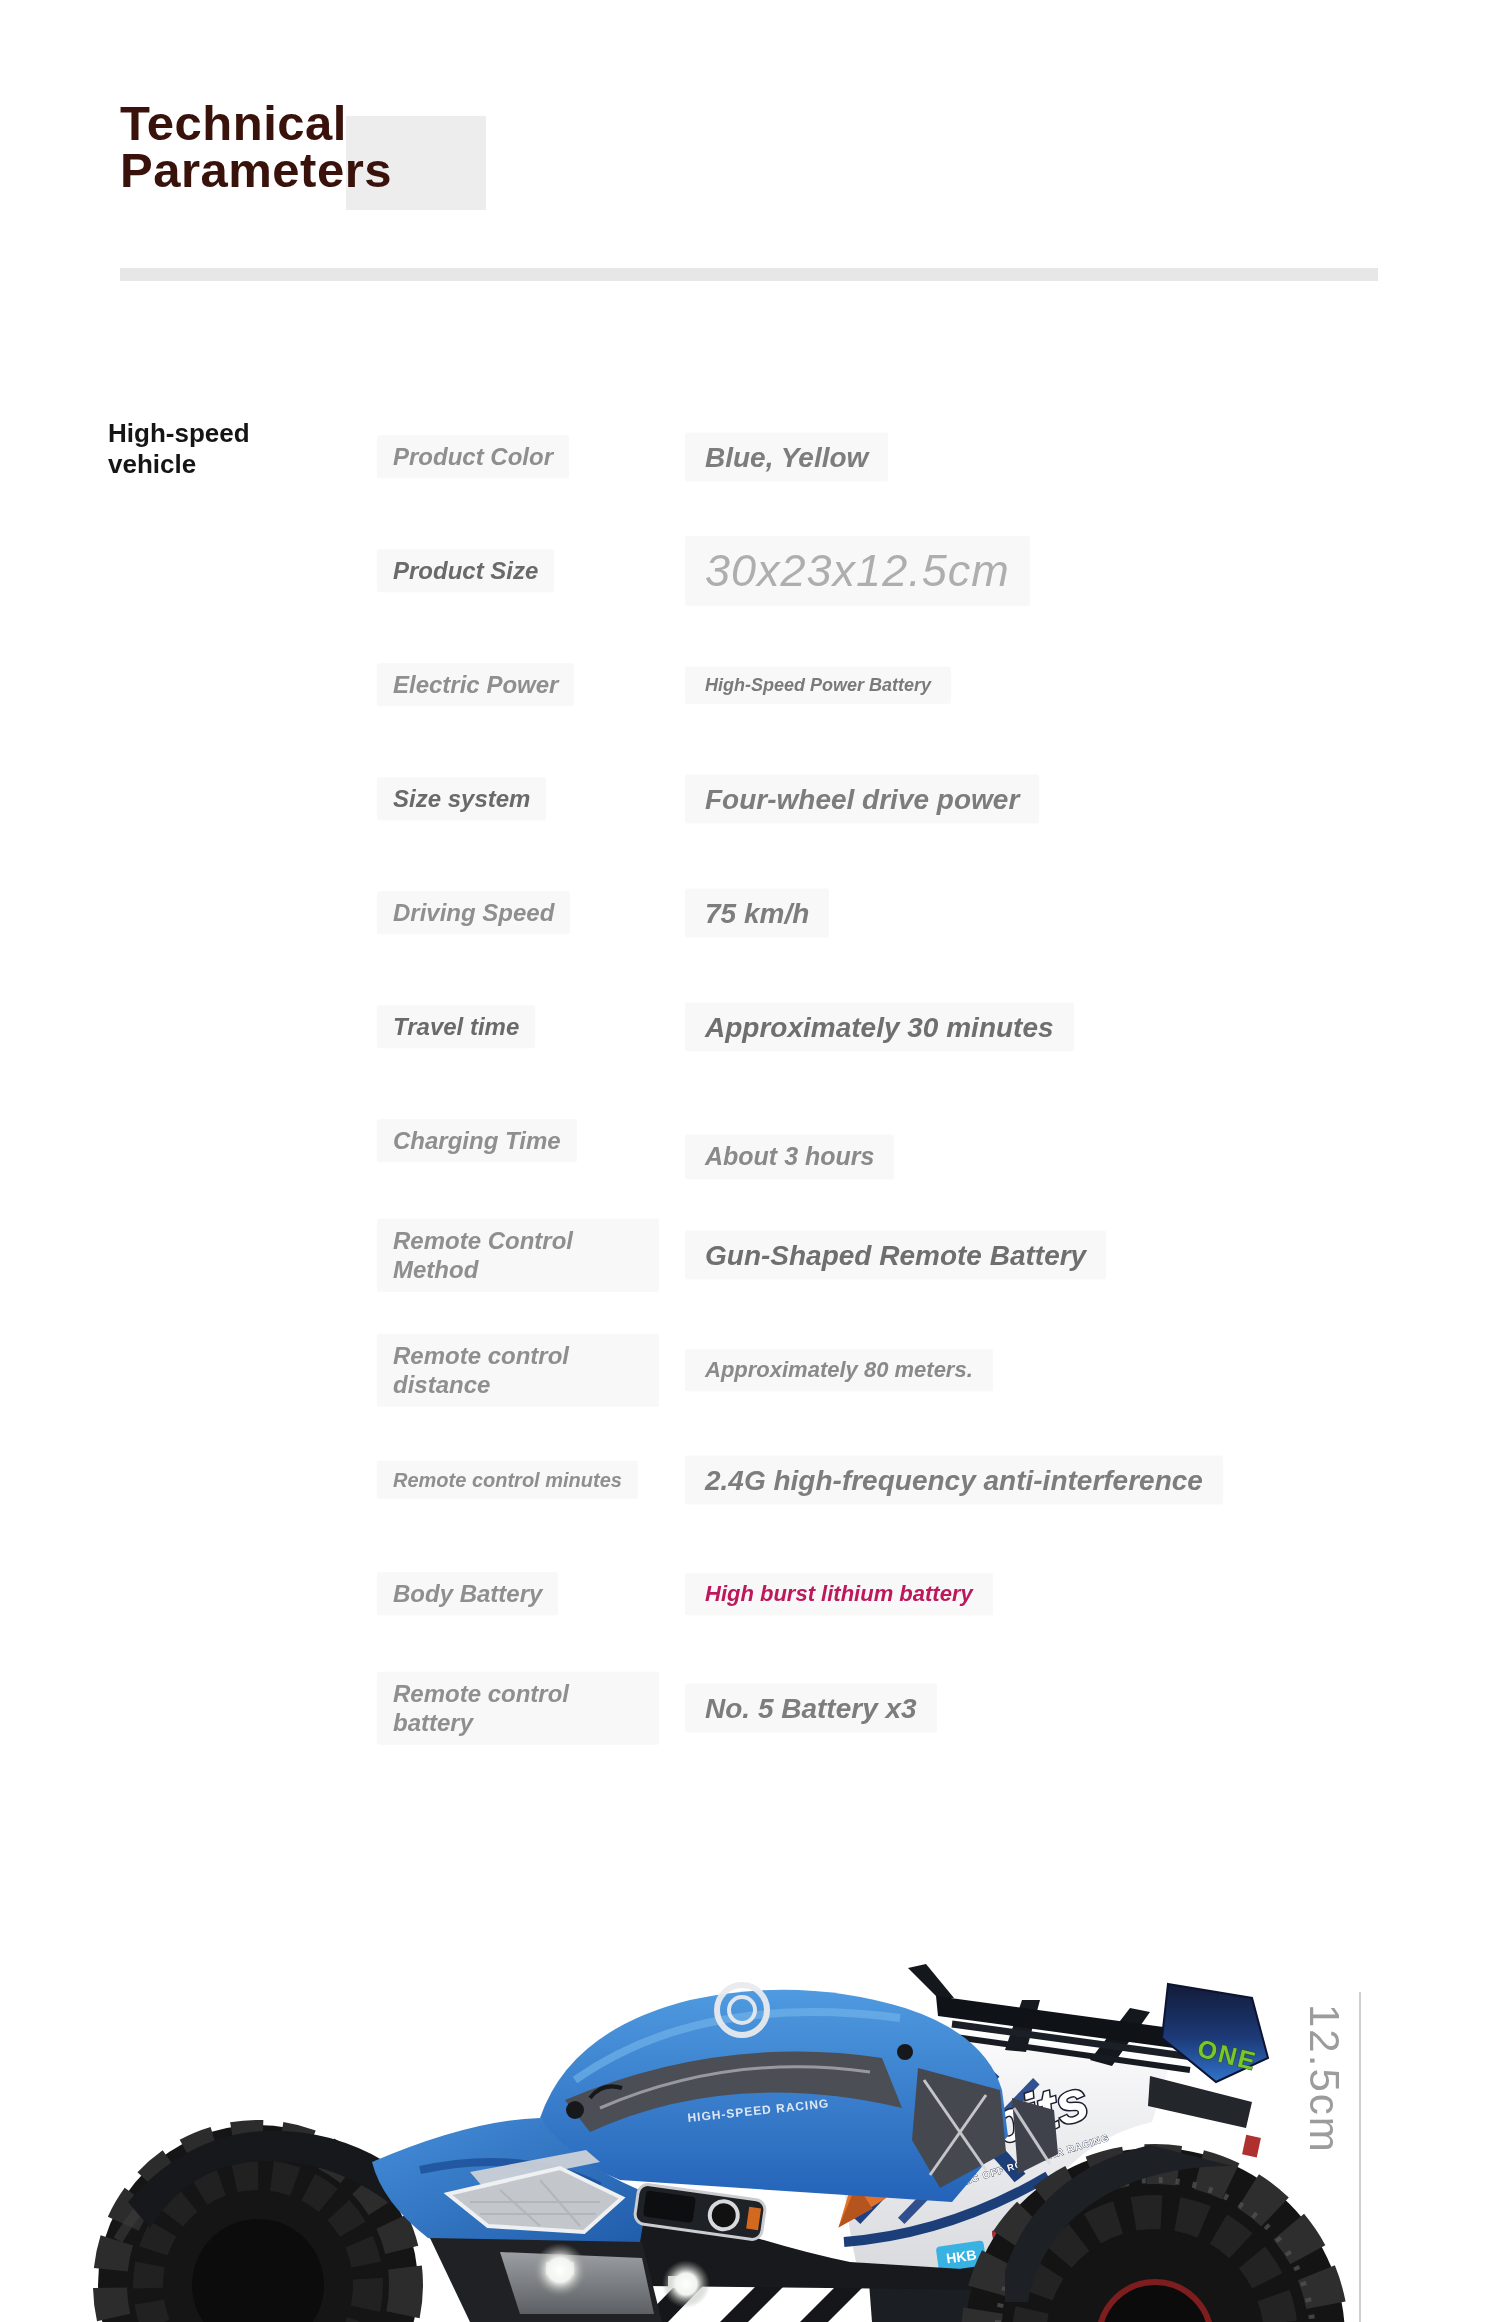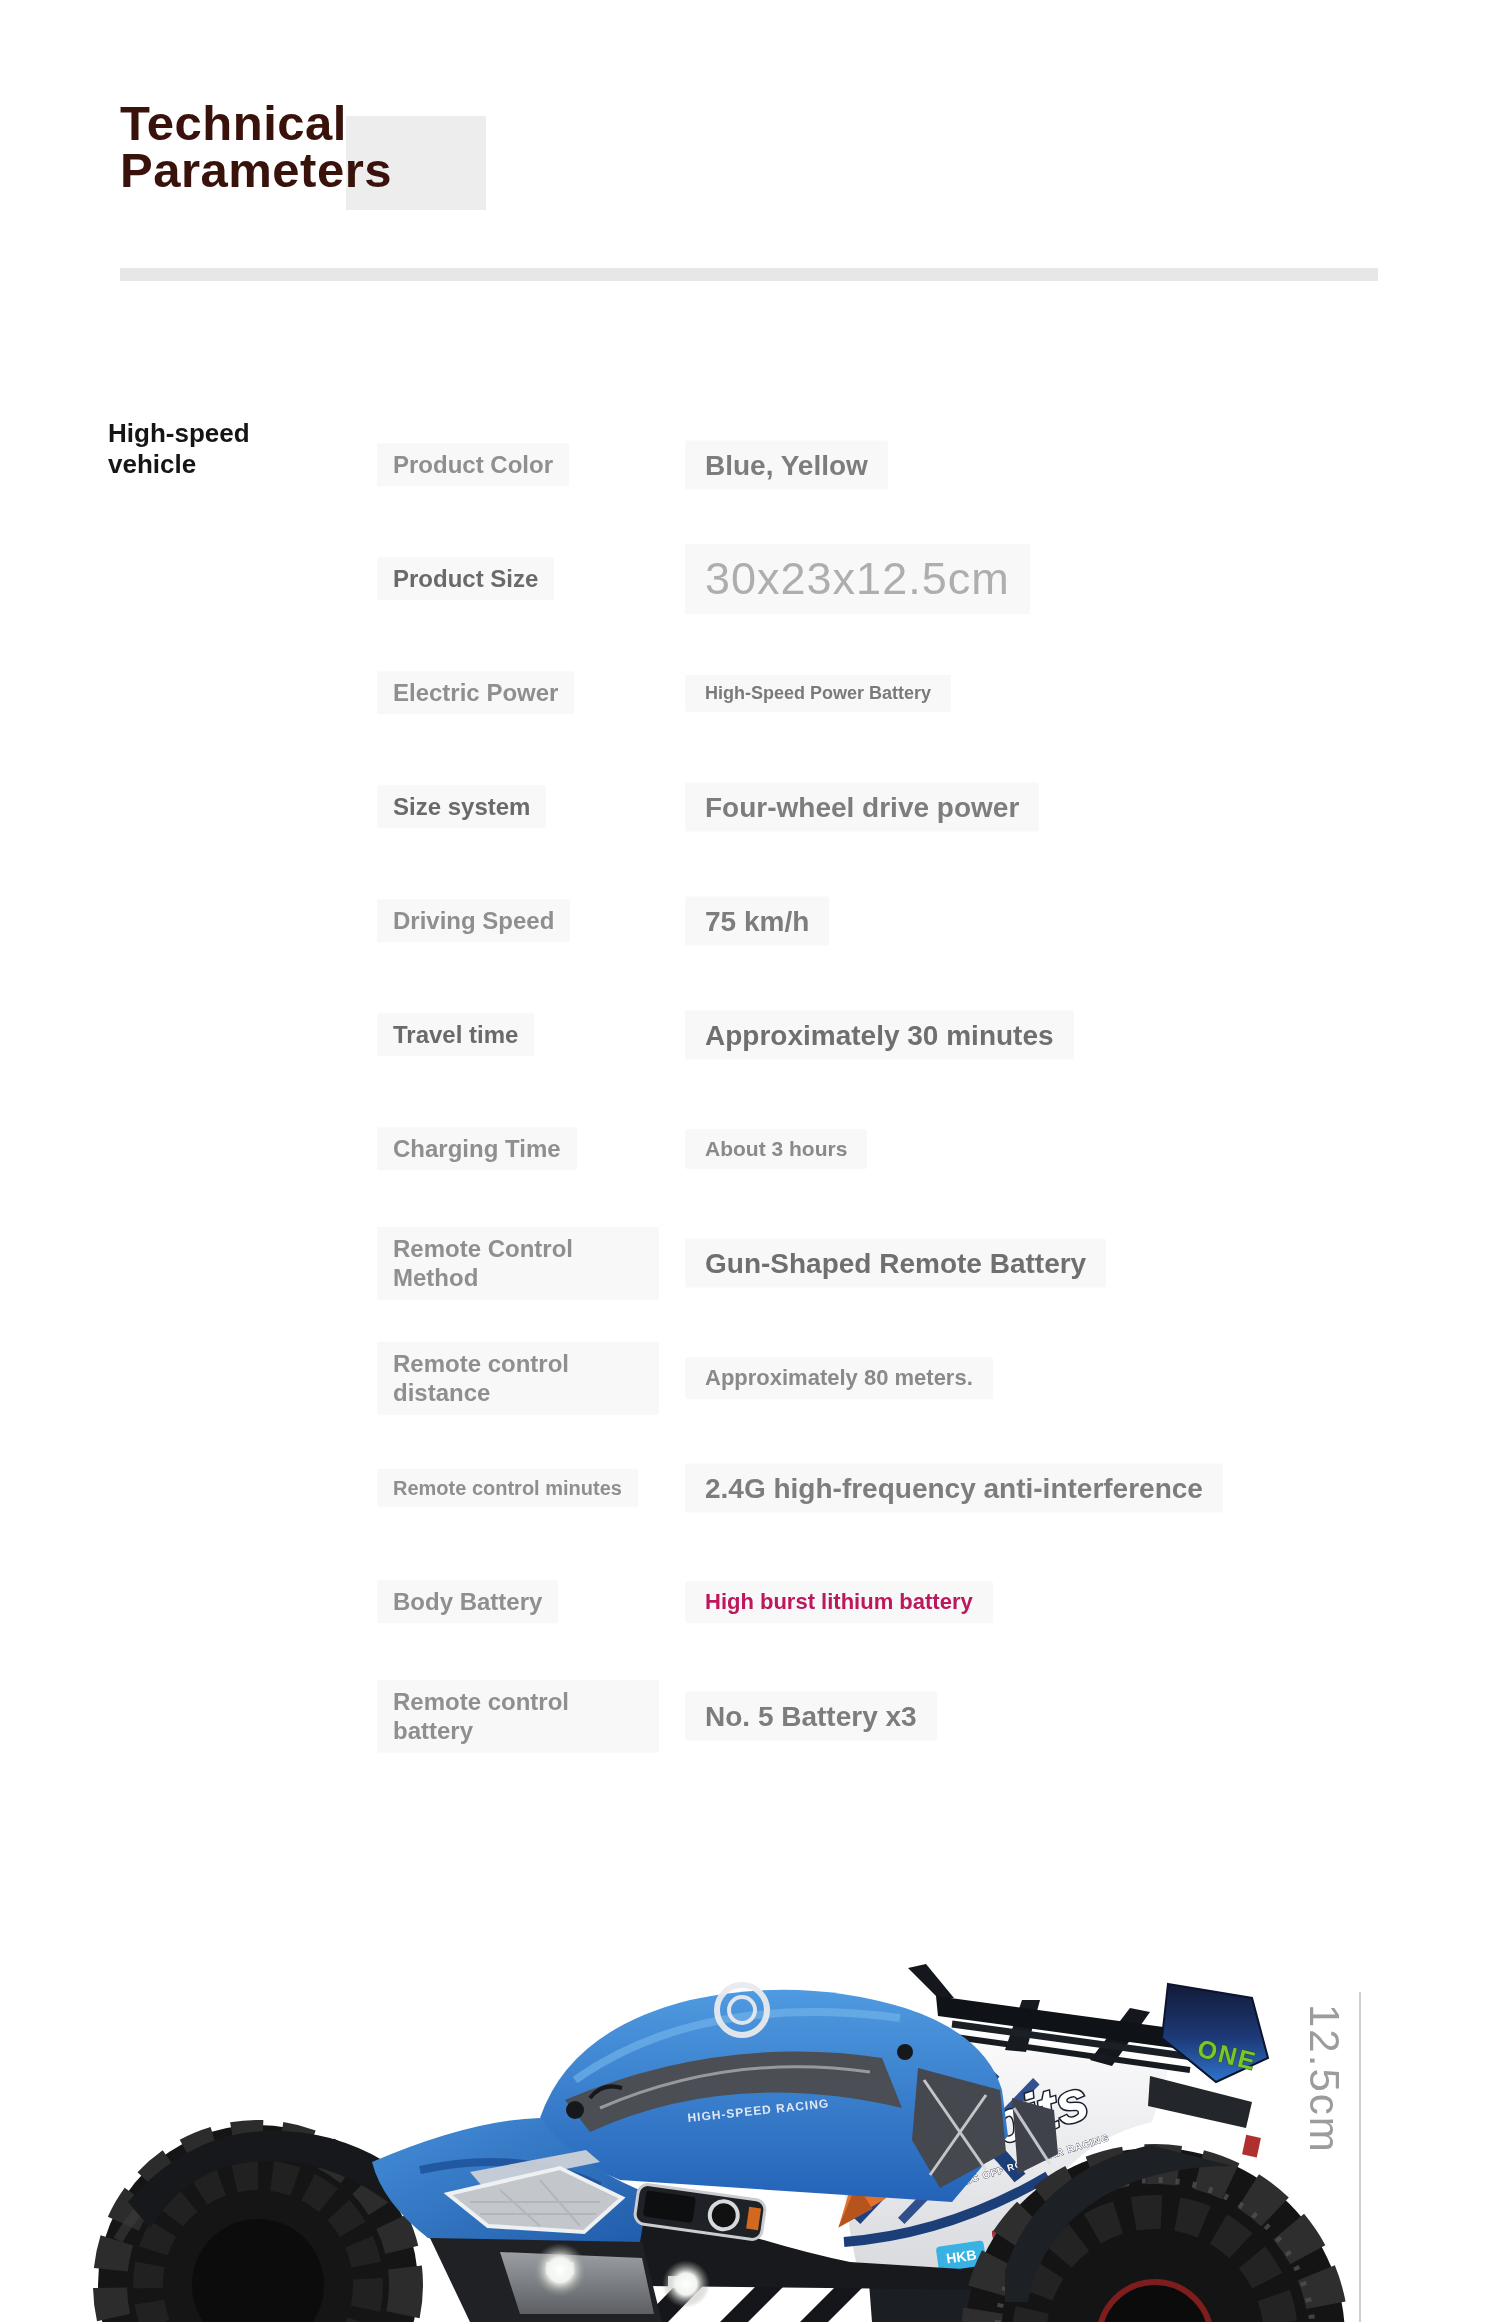--- a/index.html
+++ b/index.html
@@ -21,37 +21,37 @@
   .divider-bar{
     position:absolute;left:120px;top:268px;width:1258px;height:13px;
     background:#e7e7e7;z-index:1;
   }
   
   .side-label{
     position:absolute;left:108px;top:418px;width:180px;z-index:2;
     font-size:26px;font-weight:700;color:#151515;line-height:31px;
   }
   
-  .spec-table{position:absolute;left:0;top:16px;width:1500px;height:1900px;}
+  .spec-table{position:absolute;left:0;top:8px;width:1500px;height:1900px;font-style:italic;}
   .spec-row{position:absolute;left:0;width:1500px;height:0;}
   .spec-label,.spec-value{
     position:absolute;transform:translateY(-50%);
     background:#f8f8f8;border-radius:2px;display:inline-block;white-space:pre-line;
   }
   .spec-label{left:377px;max-width:250px;padding:7px 16px;line-height:1.22;}
   .spec-value{left:685px;padding:7px 20px;line-height:1.25;white-space:nowrap;}
   .l{font-size:24px;font-weight:600;color:#8f8f8f;}
   .l-strong{font-size:24px;font-weight:700;color:#6a6a6a;}
   .l-small{font-size:20px;font-weight:600;color:#8f8f8f;}
   .v-md{font-size:28px;font-weight:600;color:#7d7d7d;}
   .v-md-b{font-size:28px;font-weight:700;color:#6f6f6f;}
   .v-xl{font-size:45px;font-weight:400;color:#aeaeae;letter-spacing:1px;}
   .v-sm{font-size:22px;font-weight:600;color:#8a8a8a;}
   .v-sm-b{font-size:18px;font-weight:700;color:#7a7a7a;}
-  .v-sm2{font-size:21px;font-weight:600;color:#8a8a8a;}
+  .v-sm2{font-size:25px;font-weight:600;color:#8a8a8a;margin-top:16px;}
   .v-sm-dark{font-size:22px;font-weight:800;color:#be185d;text-align:center;}
   
   .figure{position:absolute;left:0;top:1940px;width:1500px;height:382px;}
   .figure svg{display:block;}
 </style>
 </head>
 <body>
 
 <div class="title-deco"></div>
 <div class="title-block">

